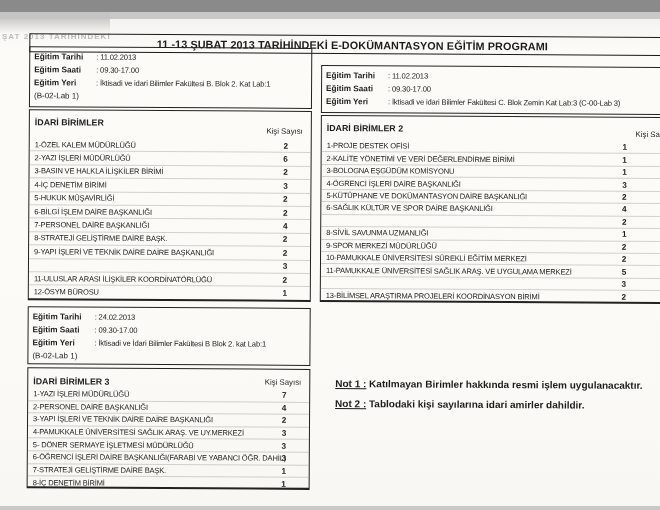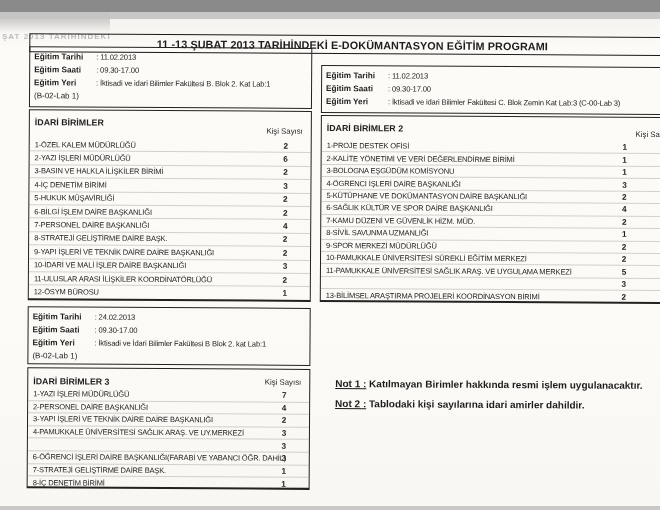--- a/index.html
+++ b/index.html
@@ -162,21 +162,20 @@
           </div>
         <div class="row">
             <span class="rname">8-STRATEJİ GELİŞTİRME DAİRE BAŞK.</span>
             <span class="rcount">2</span>
           </div>
         <div class="row">
             <span class="rname">9-YAPI İŞLERİ VE TEKNİK DAİRE DAİRE BAŞKANLIĞI</span>
             <span class="rcount">2</span>
           </div>
         <div class="row">
-            <span class="rname">10-İDARİ VE MALİ İŞLER DAİRE BAŞKANLIĞI</span>
             <span class="rcount">3</span>
           </div>
         <div class="row">
             <span class="rname">11-ULUSLAR ARASI İLİŞKİLER KOORDİNATÖRLÜĞÜ</span>
             <span class="rcount">2</span>
           </div>
         <div class="row">
             <span class="rname">12-ÖSYM BÜROSU</span>
             <span class="rcount">1</span>
           </div>
@@ -207,21 +206,20 @@
           </div>
         <div class="row">
             <span class="rname">5-KÜTÜPHANE VE DOKÜMANTASYON DAİRE BAŞKANLIĞI</span>
             <span class="rcount">2</span>
           </div>
         <div class="row">
             <span class="rname">6-SAĞLIK KÜLTÜR VE SPOR DAİRE BAŞKANLIĞI</span>
             <span class="rcount">4</span>
           </div>
         <div class="row">
-            <span class="rname">7-KAMU DÜZENİ VE GÜVENLİK HİZM. MÜD.</span>
             <span class="rcount">2</span>
           </div>
         <div class="row">
             <span class="rname">8-SİVİL SAVUNMA UZMANLIĞI</span>
             <span class="rcount">1</span>
           </div>
         <div class="row">
             <span class="rname">9-SPOR MERKEZİ MÜDÜRLÜĞÜ</span>
             <span class="rcount">2</span>
           </div>
@@ -259,20 +257,21 @@
           </div>
         <div class="row">
             <span class="rname">3-YAPI İŞLERİ VE TEKNİK DAİRE DAİRE BAŞKANLIĞI</span>
             <span class="rcount">2</span>
           </div>
         <div class="row">
             <span class="rname">4-PAMUKKALE ÜNİVERSİTESİ SAĞLIK ARAŞ. VE UY.MERKEZİ</span>
             <span class="rcount">3</span>
           </div>
         <div class="row">
+            <span class="rname">5- DÖNER SERMAYE İŞLETMESİ MÜDÜRLÜĞÜ</span>
             <span class="rcount">3</span>
           </div>
         <div class="row">
             <span class="rname">6-ÖĞRENCİ İŞLERİ DAİRE BAŞKANLIĞI(FARABİ VE YABANCI ÖĞR. DAHİL)</span>
             <span class="rcount">3</span>
           </div>
         <div class="row">
             <span class="rname">7-STRATEJİ GELİŞTİRME DAİRE BAŞK.</span>
             <span class="rcount">1</span>
           </div>

